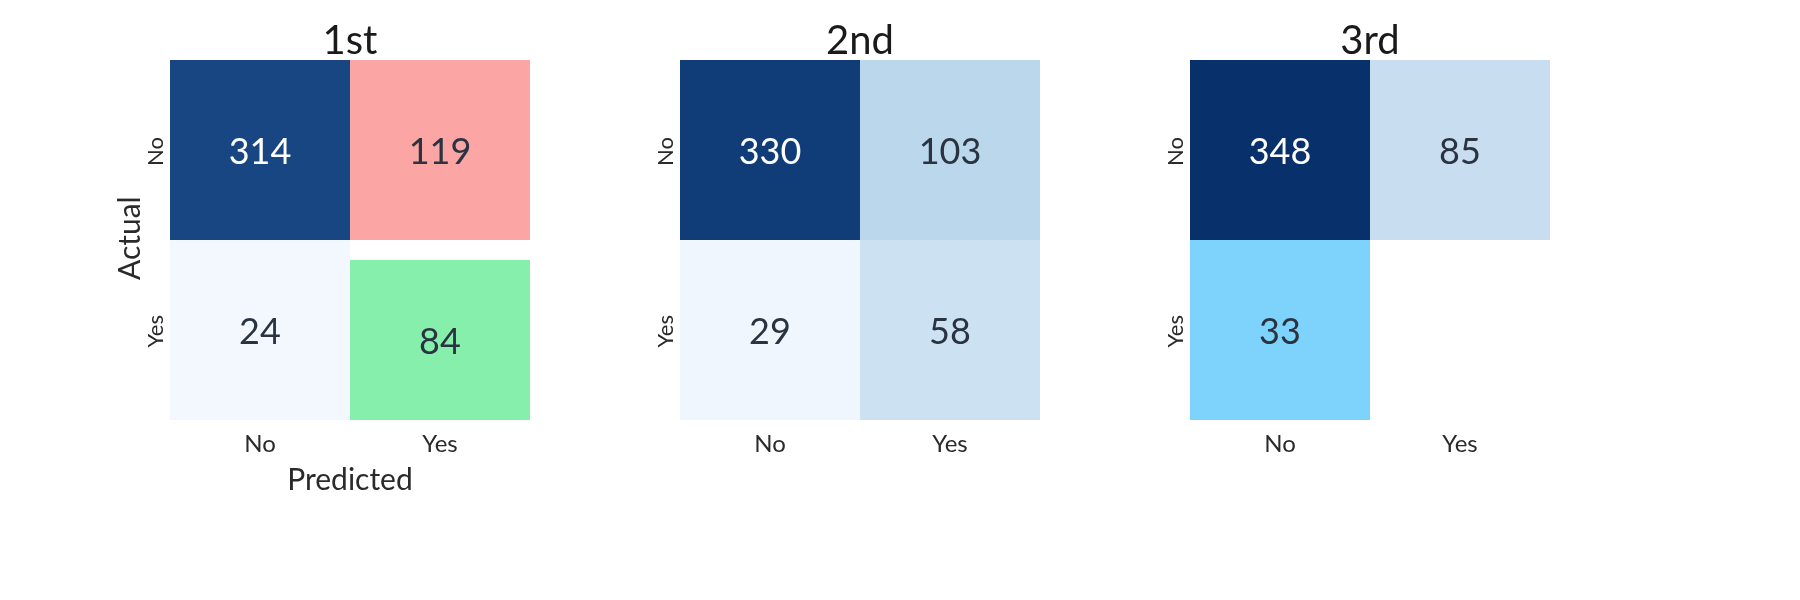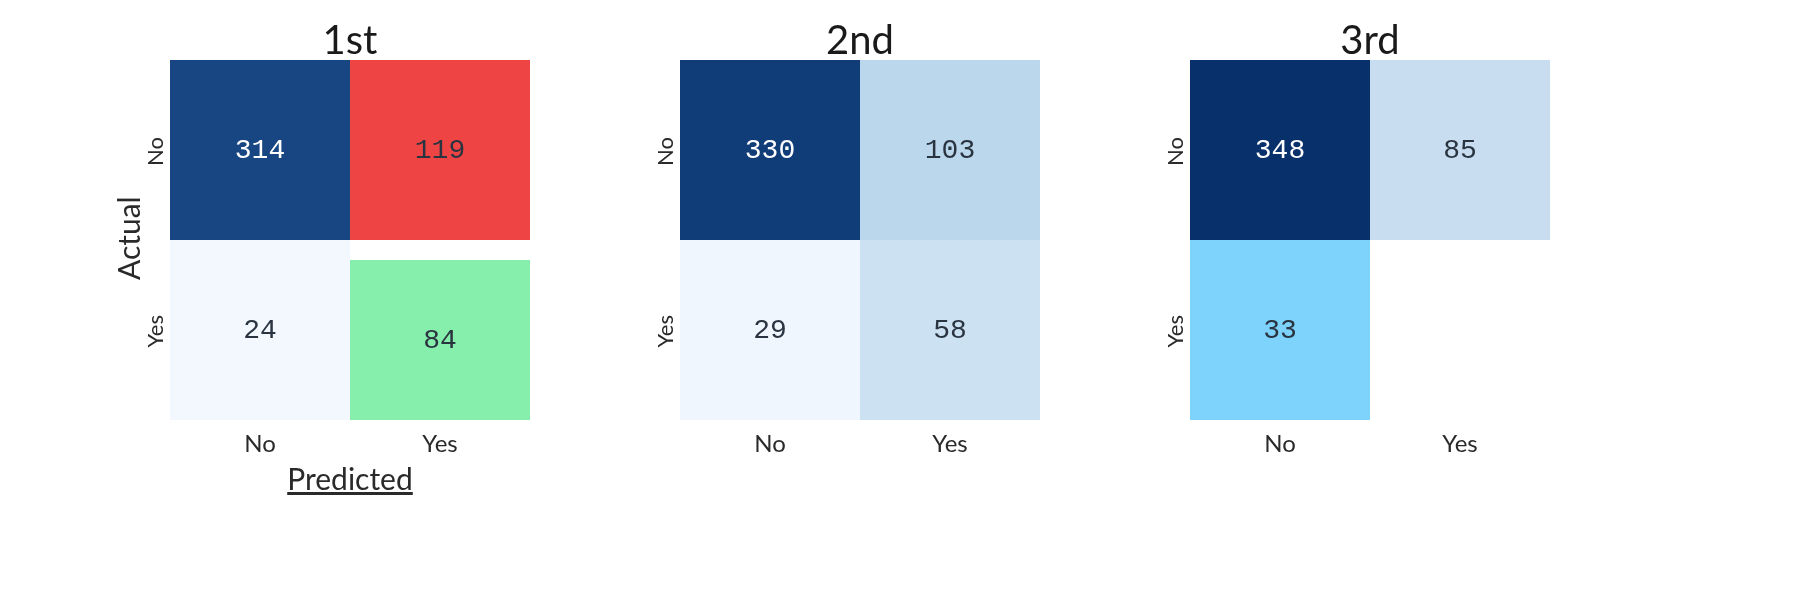--- a/index.html
+++ b/index.html
@@ -37,22 +37,21 @@
   }
   .grid {
     display: grid;
     grid-template-columns: 180px 180px;
     grid-template-rows: 180px 180px;
   }
   .cell {
     display: flex;
     align-items: center;
     justify-content: center;
-    font-size: 28px;
-    font-family: Liberation Mono, monospace;
+    font-size: 36px;
   }
   .cell.light-text { color: #ffffff; }
   .cell.dark-text  { color: #2a3441; }
   .row-ticks {
     position: absolute;
     left: -32px;
     top: 0;
     height: 360px;
     width: 32px;
   }
@@ -104,30 +103,30 @@
 <div class="wrap">
   <div class="charts" id="charts">
       <div class="matrix-block">
         <div class="title">1st</div>
         <div class="row-ticks">
           <div class="row-tick r0">No</div>
           <div class="row-tick r1">Yes</div>
         </div>
         <div class="grid">
           <div class="cell light-text" style="background: rgb(24, 70, 130);">314</div>
-          <div class="cell dark-text" style="background: #ef4444;">119</div>
+          <div class="cell dark-text" style="background: #fca5a5;">119</div>
           <div class="cell dark-text" style="background: rgb(243, 248, 255);">24</div>
           <div class="cell dark-text" style="background: #86efac; margin-top: 20px;">84</div>
         </div>
         <div class="col-ticks">
           <div class="col-tick">No</div>
           <div class="col-tick">Yes</div>
         </div>
         <div class="ylabel" style="left: -60px; top: 220px;">Actual</div>
-        <div class="xlabel" style="left: 0px; top: 400px; text-decoration: underline;">Predicted</div>
+        <div class="xlabel" style="left: 0px; top: 400px;">Predicted</div>
       </div>
       <div class="matrix-block">
         <div class="title">2nd</div>
         <div class="row-ticks">
           <div class="row-tick r0">No</div>
           <div class="row-tick r1">Yes</div>
         </div>
         <div class="grid">
           <div class="cell light-text" style="background: rgb(16, 60, 119);">330</div>
           <div class="cell dark-text" style="background: rgb(187, 215, 235);">103</div>

